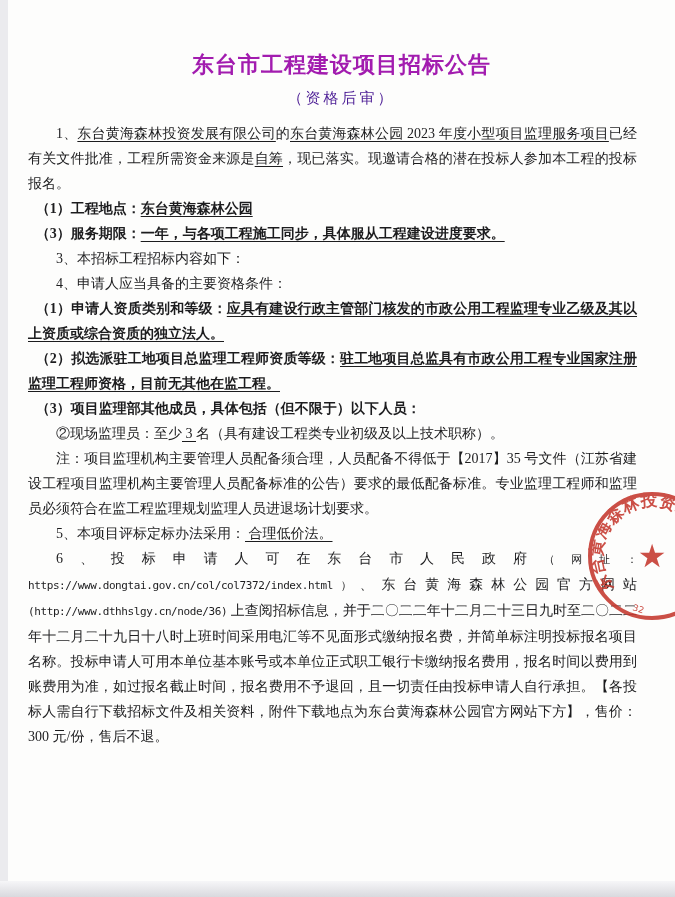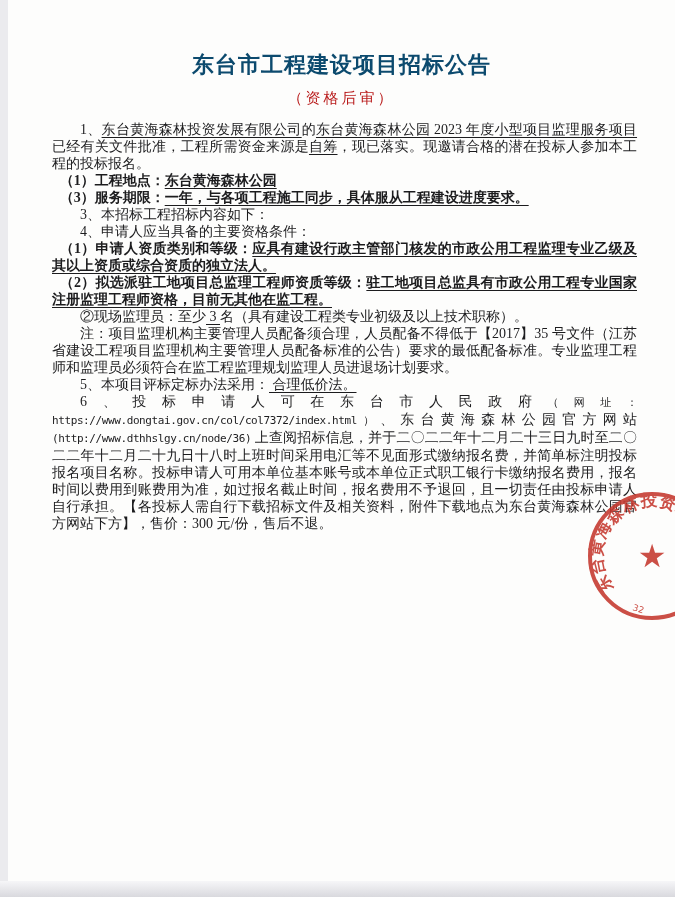--- a/index.html
+++ b/index.html
@@ -11,27 +11,27 @@
   .scan-left-strip{position:absolute;left:0;top:0;width:8px;height:897px;background:#ebebee;}
   .scan-bottom-shadow{position:absolute;left:0;bottom:0;width:675px;height:16px;
     background:linear-gradient(to bottom,#f6f6f8,#d9d9de);}
   .page{
     position:absolute;left:8px;top:0;width:667px;height:881px;
     background:#fdfdfc;overflow:hidden;
   }
   .doc-title{
     margin:50px 0 0;text-align:center;
     font-family:"DejaVu Sans","Liberation Sans",sans-serif;
-    font-weight:bold;font-size:22px;letter-spacing:1px;color:#0c4a6e;
+    font-weight:bold;font-size:22px;letter-spacing:1px;color:#a21caf;
   }
   .doc-subtitle{
-    margin:9px 0 0;text-align:center;font-size:15px;letter-spacing:3px;color:#b91c1c;
+    margin:9px 0 0;text-align:center;font-size:15px;letter-spacing:3px;color:#4c1d95;
   }
   .doc-body{
-    margin:13px 38px 0 44px;font-size:14px;line-height:17px;color:#1c1c1e;
+    margin:13px 38px 0 20px;font-size:14px;line-height:25px;color:#1c1c1e;
     text-align:justify;
   }
   .para{margin:0;text-indent:2em;}
   .para.p05{text-indent:0.55em;font-weight:bold;}
   .para span{white-space:pre-wrap;}
   .u{text-decoration:underline;text-underline-offset:3px;text-decoration-thickness:1px;}
   .small{font-size:11px;font-family:"DejaVu Sans Mono","Liberation Mono",monospace;letter-spacing:-0.4px;}
   .seal{
     position:absolute;left:574px;top:487px;width:142px;height:142px;
     opacity:0.88;pointer-events:none;
@@ -47,20 +47,21 @@
   <div class="doc-subtitle">（资格后审）</div>
 
   <div class="doc-body">
       <p class="para "><span>1、</span><span class="u">东台黄海森林投资发展有限公司</span><span>的</span><span class="u">东台黄海森林公园 2023 年度小型项目监理服务项目</span><span>已经有关文件批准，工程所需资金来源是</span><span class="u">自筹</span><span>，现已落实。现邀请合格的潜在投标人参加本工程的投标报名。</span></p>
       <p class="para p05"><span>（1）工程地点：</span><span class="u">东台黄海森林公园</span></p>
       <p class="para p05"><span>（3）服务期限：</span><span class="u">一年，与各项工程施工同步，具体服从工程建设进度要求。</span></p>
       <p class="para "><span>3、本招标工程招标内容如下：</span></p>
       <p class="para "><span>4、申请人应当具备的主要资格条件：</span></p>
       <p class="para p05"><span>（1）申请人资质类别和等级：</span><span class="u">应具有建设行政主管部门核发的市政公用工程监理专业乙级及其以上资质或综合资质的独立法人。</span></p>
       <p class="para p05"><span>（2）拟选派驻工地项目总监理工程师资质等级：</span><span class="u">驻工地项目总监具有市政公用工程专业国家注册监理工程师资格，目前无其他在监工程。</span></p>
+      <p class="para p05"><span>（3）项目监理部其他成员，具体包括（但不限于）以下人员：</span></p>
       <p class="para "><span>②现场监理员：至少</span><span class="u"> 3 </span><span>名（具有建设工程类专业初级及以上技术职称）。</span></p>
       <p class="para "><span>注：项目监理机构主要管理人员配备须合理，人员配备不得低于【2017】35 号文件（江苏省建设工程项目监理机构主要管理人员配备标准的公告）要求的最低配备标准。专业监理工程师和监理员必须符合在监工程监理规划监理人员进退场计划要求。</span></p>
       <p class="para "><span>5、本项目评标定标办法采用：</span><span class="u"> 合理低价法。</span></p>
       <p class="para "><span>6、投标申请人可在东台市人民政府</span><span class="small">（网址：https://www.dongtai.gov.cn/col/col7372/index.html）</span><span>、东台黄海森林公园官方网站</span><span class="small">(http://www.dthhslgy.cn/node/36)</span><span> 上查阅招标信息，并于二〇二二年十二月二十三日九时至二〇二二年十二月二十九日十八时上班时间采用电汇等不见面形式缴纳报名费，并简单标注明投标报名项目名称。投标申请人可用本单位基本账号或本单位正式职工银行卡缴纳报名费用，报名时间以费用到账费用为准，如过报名截止时间，报名费用不予退回，且一切责任由投标申请人自行承担。【各投标人需自行下载招标文件及相关资料，附件下载地点为东台黄海森林公园官方网站下方】，售价：300 元/份，售后不退。</span></p>
     </div>
 
   <svg class="seal" viewBox="0 0 142 142" aria-hidden="true">
     <circle cx="70" cy="69" r="62" fill="none" stroke="#c5382e" stroke-width="4"></circle>
     <defs>
       <path id="sealRingPath" d="M 31.7 101.1 A 50 50 0 1 1 108.3 101.1" fill="none"></path>

